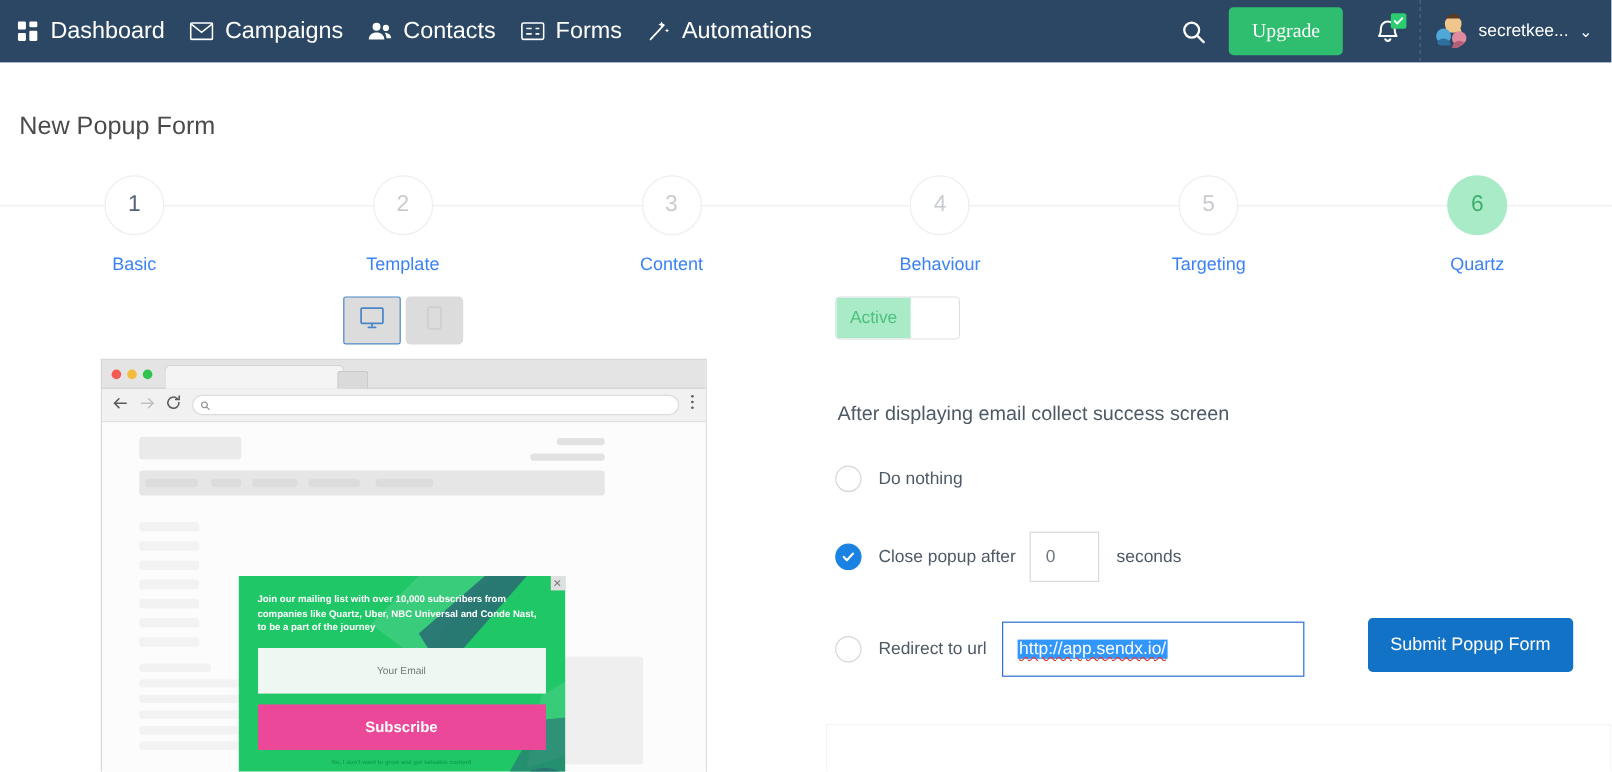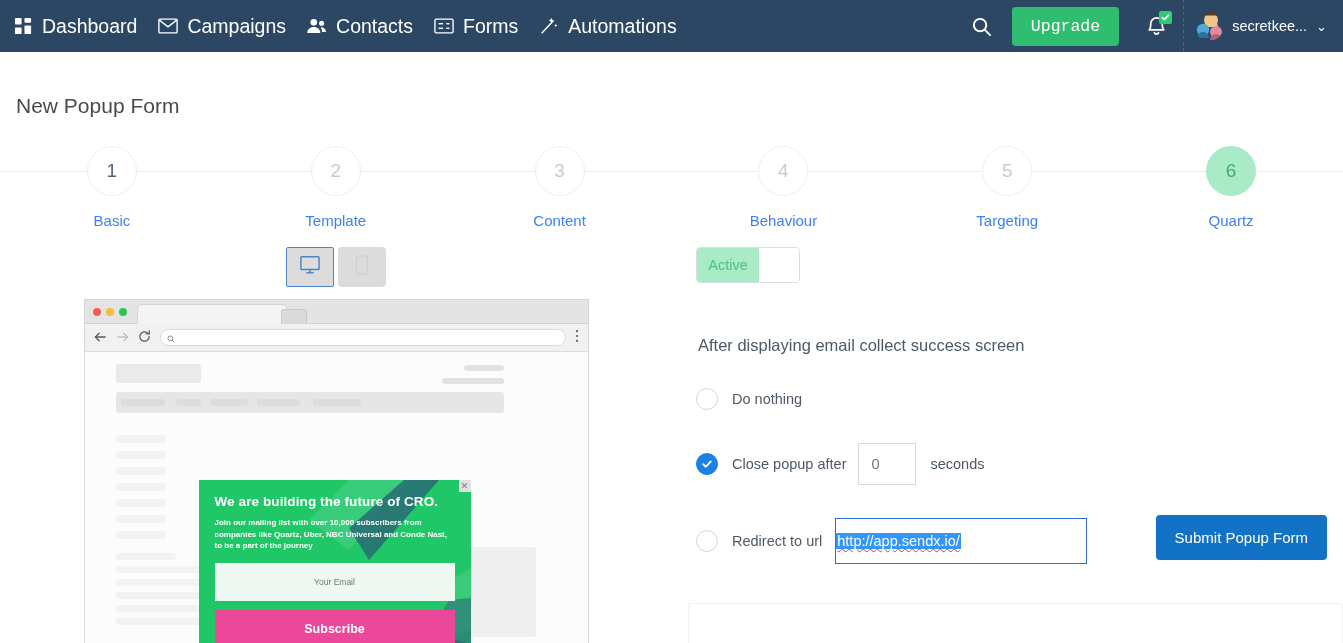--- a/index.html
+++ b/index.html
@@ -32,21 +32,21 @@
 
   .nav-right { margin-left: auto; display: flex; align-items: center; gap: 0; height: 100%; }
   .search-btn {
     width: 48px; height: 52px; display: flex; align-items: center; justify-content: center;
     cursor: pointer;
   }
   .upgrade-btn {
     background: #2fbe6f; color: #fff; font-size: 16.5px;
     padding: 10px 19px; border: none; border-radius: 4px;
     cursor: pointer; margin: 0 14px 0 6px;
-    font-family: Liberation Mono, monospace;
+    font-family: Liberation Serif, serif;
   }
   .bell-wrap { position: relative; width: 46px; height: 52px;
                display: flex; align-items: center; justify-content: center; cursor: pointer; }
   .bell-badge {
     position: absolute; top: 11px; right: 7px;
     width: 13px; height: 13px; background: #2ecc71; border-radius: 2px;
     display: flex; align-items: center; justify-content: center;
   }
   .divider-v { width: 1px; height: 52px;
     background: repeating-linear-gradient(to bottom, #4d6884 0 3px, transparent 3px 6px);
@@ -183,32 +183,32 @@
   .num-input {
     width: 58px; height: 42px; border: 1px solid #d5dade; background: #fff;
     margin-left: 12px; font-size: 14.5px; color: #6b7680;
     padding-left: 12px; font-family: "Liberation Sans", sans-serif;
     border-radius: 0; outline: none;
   }
   .unit-label { font-size: 14.5px; color: #4d5966; margin-left: 14px; }
 
   .url-box {
     width: 252px; height: 46px; border: 1px solid #2b6fd0; background: #fff;
-    margin-left: 13px; display: flex; align-items: center; 
+    margin-left: 13px; display: flex; align-items: center; padding-left: 12px;
     cursor: text;
   }
   .url-text {
     font-size: 14.5px; color: #ffffff; background: #3297fd;
     text-decoration: underline; text-decoration-color: #e03b3b;
     text-decoration-style: wavy; text-decoration-thickness: 1px;
     text-underline-offset: 2px;
     padding: 0 1px;
   }
 
-  .submit-wrap { position: absolute; right: 0px; top: 268px; margin-left: 40px; }
+  .submit-wrap { position: absolute; right: 16px; top: 268px; margin-left: 40px; }
   .submit-btn {
     background: #1273c6; color: #fff; border: none; border-radius: 4px;
     font-size: 15px; padding: 14px 19px; cursor: pointer;
     font-family: "Liberation Sans", sans-serif;
   }
 
   .bottom-card-edge {
     position: absolute; left: 688px; right: 0px; bottom: 0px; height: 40px;
     border: 1px solid #f0f0f0; border-bottom: none;
     border-radius: 3px 3px 0 0; background: #fff;
@@ -458,21 +458,20 @@
             <path d="M150 0 L210 0 L150 70 L110 40 Z" fill="#4fcf8a" opacity="0.55"></path>
             <path d="M205 0 L240 0 L170 80 L150 48 Z" fill="#2a6b74" opacity="0.85"></path>
             <path d="M252 100 L272 88 L272 150 L240 160 Z" fill="#4fcf8a" opacity="0.5"></path>
             <path d="M272 118 L272 200 L205 200 L250 120 Z" fill="#2a6b74" opacity="0.6"></path>
             <circle cx="255" cy="186" r="26" fill="#2a6b74" opacity="0.8"></circle>
           </svg>
 
           <div class="popup-close">✕</div>
 
           <div class="popup-inner">
-            <div class="popup-h">We are building the future of CRO.</div>
             <div class="popup-p">Join our mailing list with over 10,000 subscribers from companies like Quartz, Uber, NBC Universal and Conde Nast, to be a part of the journey</div>
             <div class="popup-email">Your Email</div>
             <div class="popup-sub">Subscribe</div>
             <div class="popup-no">No, I don't want to grow and get valuable content</div>
           </div>
 
         </div>
       </div>
     </div>
   </div>

